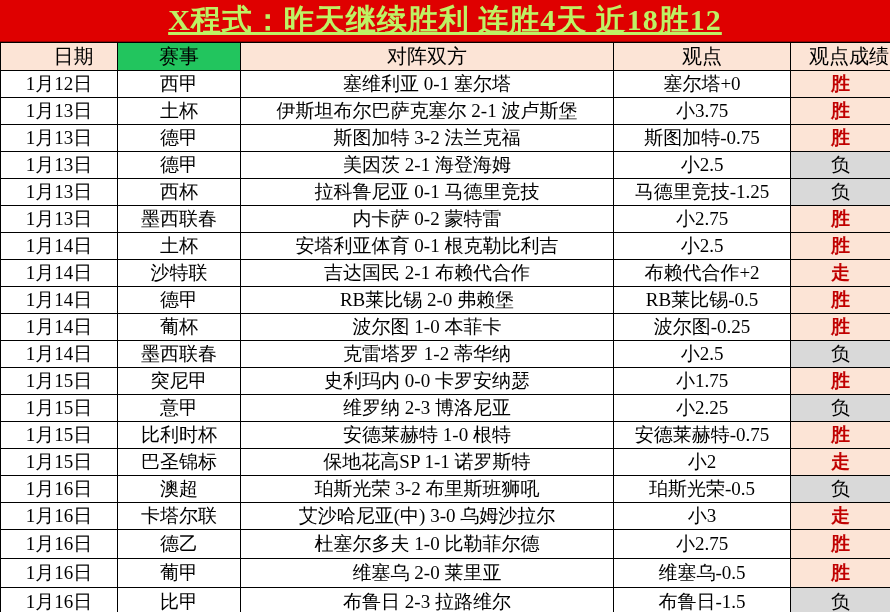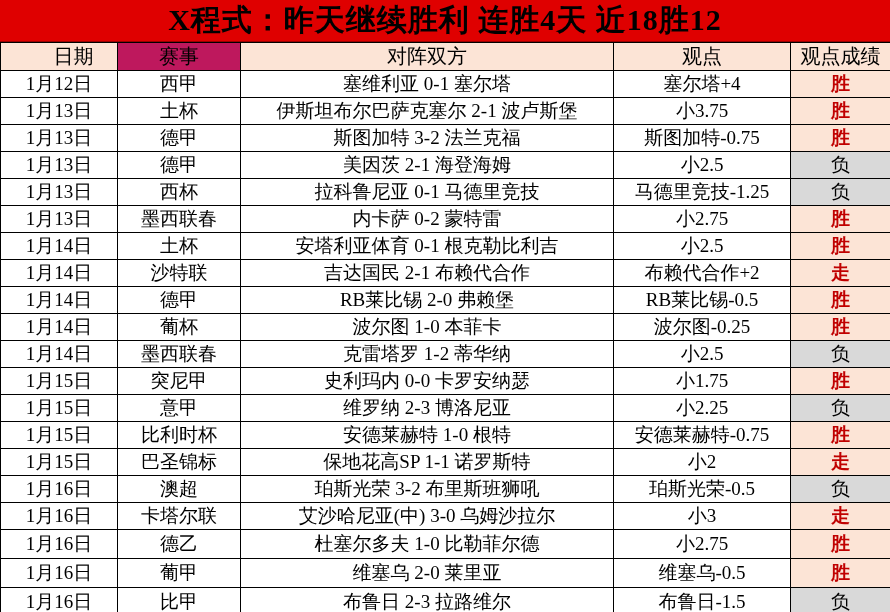--- a/index.html
+++ b/index.html
@@ -64,45 +64,45 @@
   .col-league { width: 123px; }
   .col-match  { width: 373px; }
   .col-view   { width: 177px; }
   .col-result { width: 100px; }
 </style>
 </head>
 <body>
 
 <div class="page">
   <div class="title-bar" style="background: rgb(223, 0, 0);">
-    <span class="title-text" style="color: #000000;">X程式：昨天继续胜利 连胜4天 近18胜12</span>
+    <span class="title-text" style="color: #bef264; text-decoration: underline;">X程式：昨天继续胜利 连胜4天 近18胜12</span>
   </div>
   <table class="picks">
     <colgroup>
       <col class="col-date">
       <col class="col-league">
       <col class="col-match">
       <col class="col-view">
       <col class="col-result">
     </colgroup>
     <thead>
       <tr>
           <th style="background: rgb(252, 228, 214); padding-left: 30px;">日期</th>
-          <th style="background: #be185d;">赛事</th>
+          <th style="background: #22c55e;">赛事</th>
           <th style="background: rgb(252, 228, 214);">对阵双方</th>
           <th style="background: rgb(252, 228, 214); font-family: Liberation Mono, monospace;">观点</th>
-          <th style="background: rgb(252, 228, 214);">观点成绩</th>
+          <th style="background: rgb(252, 228, 214); text-align: right;">观点成绩</th>
         </tr>
     </thead>
     <tbody>
         <tr>
           <td>1月12日</td>
           <td>西甲</td>
           <td>塞维利亚 0-1 塞尔塔</td>
-          <td>塞尔塔+4</td>
+          <td>塞尔塔+0</td>
           <td class="result-win" style="color: rgb(192, 0, 0); background: rgb(252, 228, 214);">胜</td>
         </tr>
         <tr>
           <td>1月13日</td>
           <td>土杯</td>
           <td>伊斯坦布尔巴萨克塞尔 2-1 波卢斯堡</td>
           <td>小3.75</td>
           <td class="result-win" style="color: rgb(192, 0, 0); background: rgb(252, 228, 214);">胜</td>
         </tr>
         <tr>

